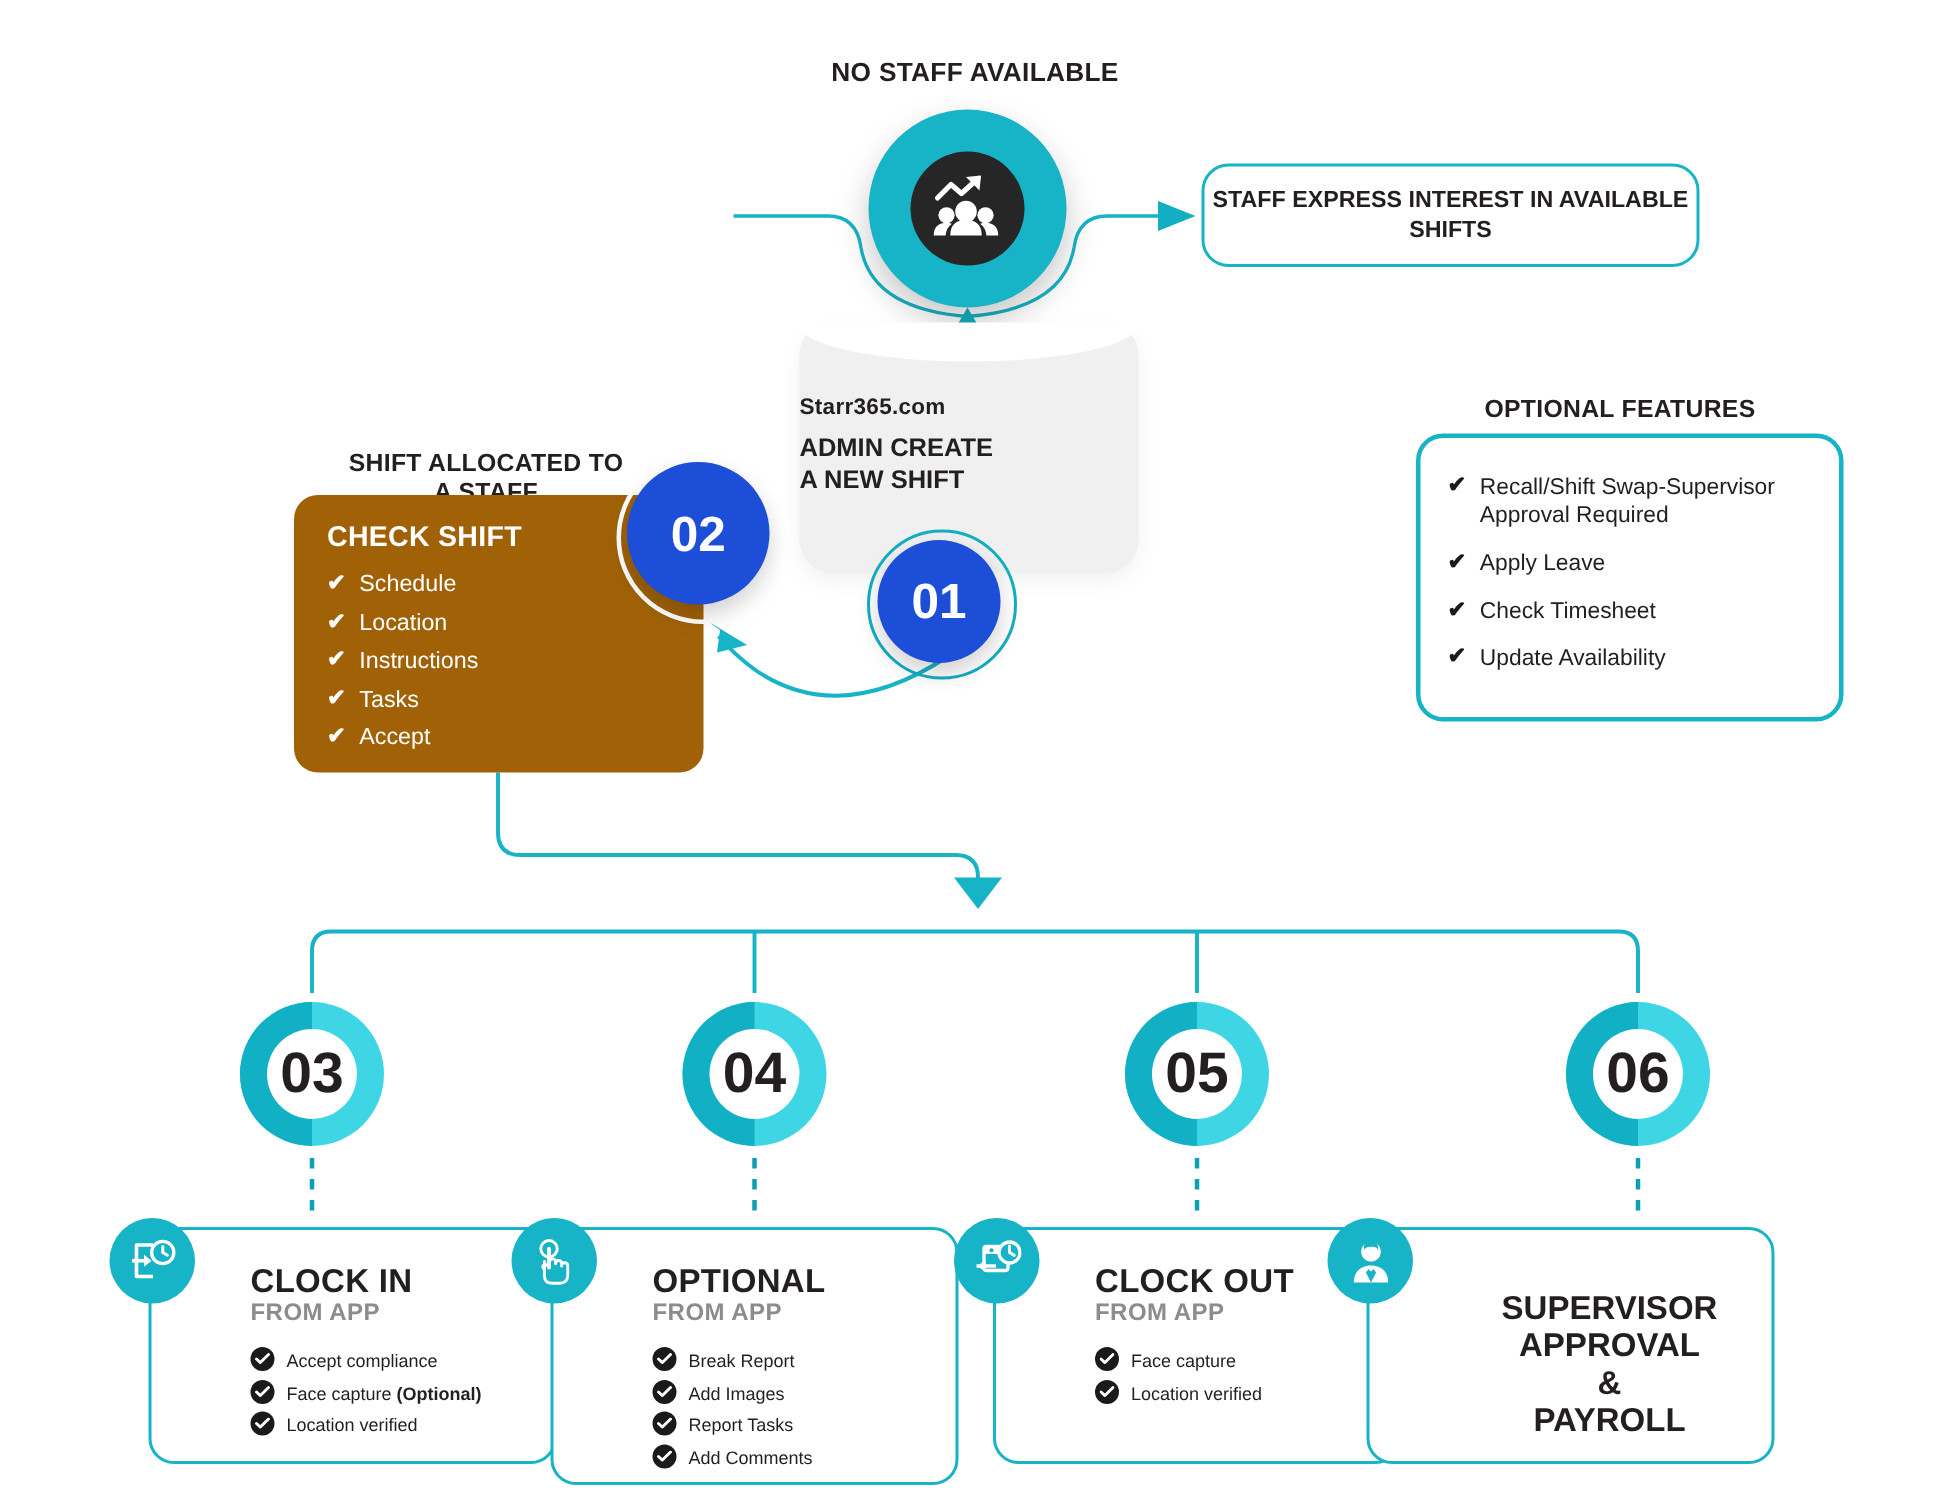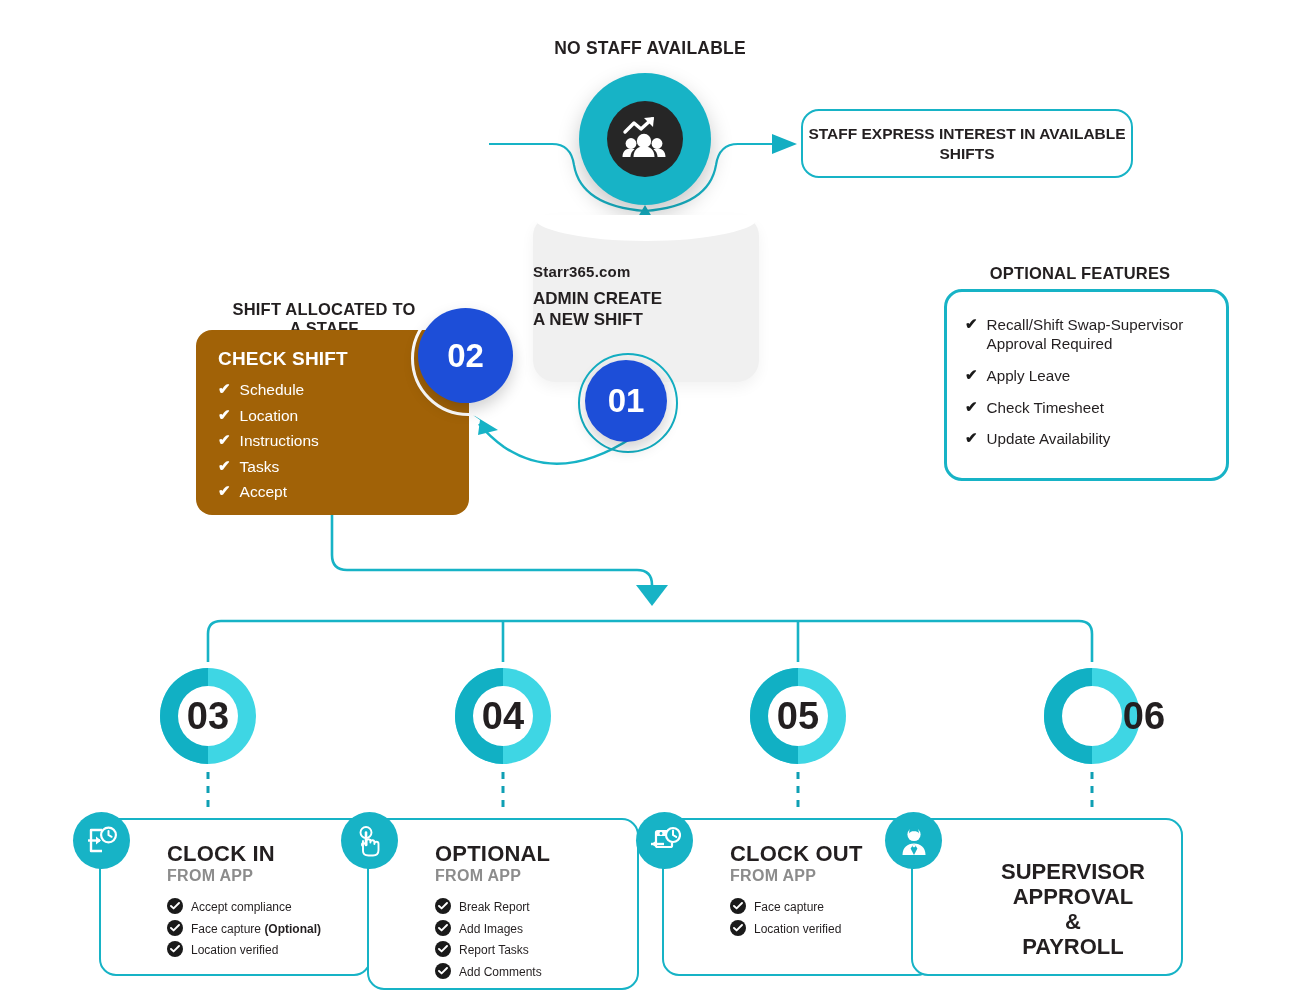--- a/index.html
+++ b/index.html
@@ -278,21 +278,21 @@
     <path d="M56,8 A48,48 0 0,0 56,104 Z" fill="#11b0c4"></path>
     <circle cx="56" cy="56" r="30" fill="#ffffff"></circle>
   </svg>
   <div class="abs" style="left:742px;top:660px;width:112px;height:112px;display:flex;align-items:center;justify-content:center;font-size:38px;font-weight:bold;color:#231f20;">05</div>
 
   <svg class="abs" style="left:1036px;top:660px;width:112px;height:112px;">
     <circle cx="56" cy="56" r="48" fill="#3ed6e4"></circle>
     <path d="M56,8 A48,48 0 0,0 56,104 Z" fill="#11b0c4"></path>
     <circle cx="56" cy="56" r="30" fill="#ffffff"></circle>
   </svg>
-  <div class="abs" style="left:1088px;top:660px;width:112px;height:112px;display:flex;align-items:center;justify-content:center;font-size:38px;font-weight:bold;color:#231f20;">06</div>
+  <div class="abs" style="left:1036px;top:660px;width:112px;height:112px;display:flex;align-items:center;justify-content:center;font-size:38px;font-weight:bold;color:#231f20;">06</div>
 
   <div class="bottom-card" id="card-03">
     <div class="card-badge">
       <svg width="32" height="30" viewBox="0 0 32 30">
         <path d="M16,4 L5,4 L5,25 L16,25" fill="none" stroke="#fff" stroke-width="2.4" stroke-linejoin="round"></path>
         <line x1="2" y1="14.5" x2="14" y2="14.5" stroke="#fff" stroke-width="2.4"></line>
         <path d="M10,10.5 L15,14.5 L10,18.5 Z" fill="#fff"></path>
         <circle cx="22.5" cy="9" r="7.4" fill="none" stroke="#fff" stroke-width="2.2"></circle>
         <path d="M22.5,5 L22.5,9 L25.6,10.8" fill="none" stroke="#fff" stroke-width="2" stroke-linecap="round"></path>
       </svg>

